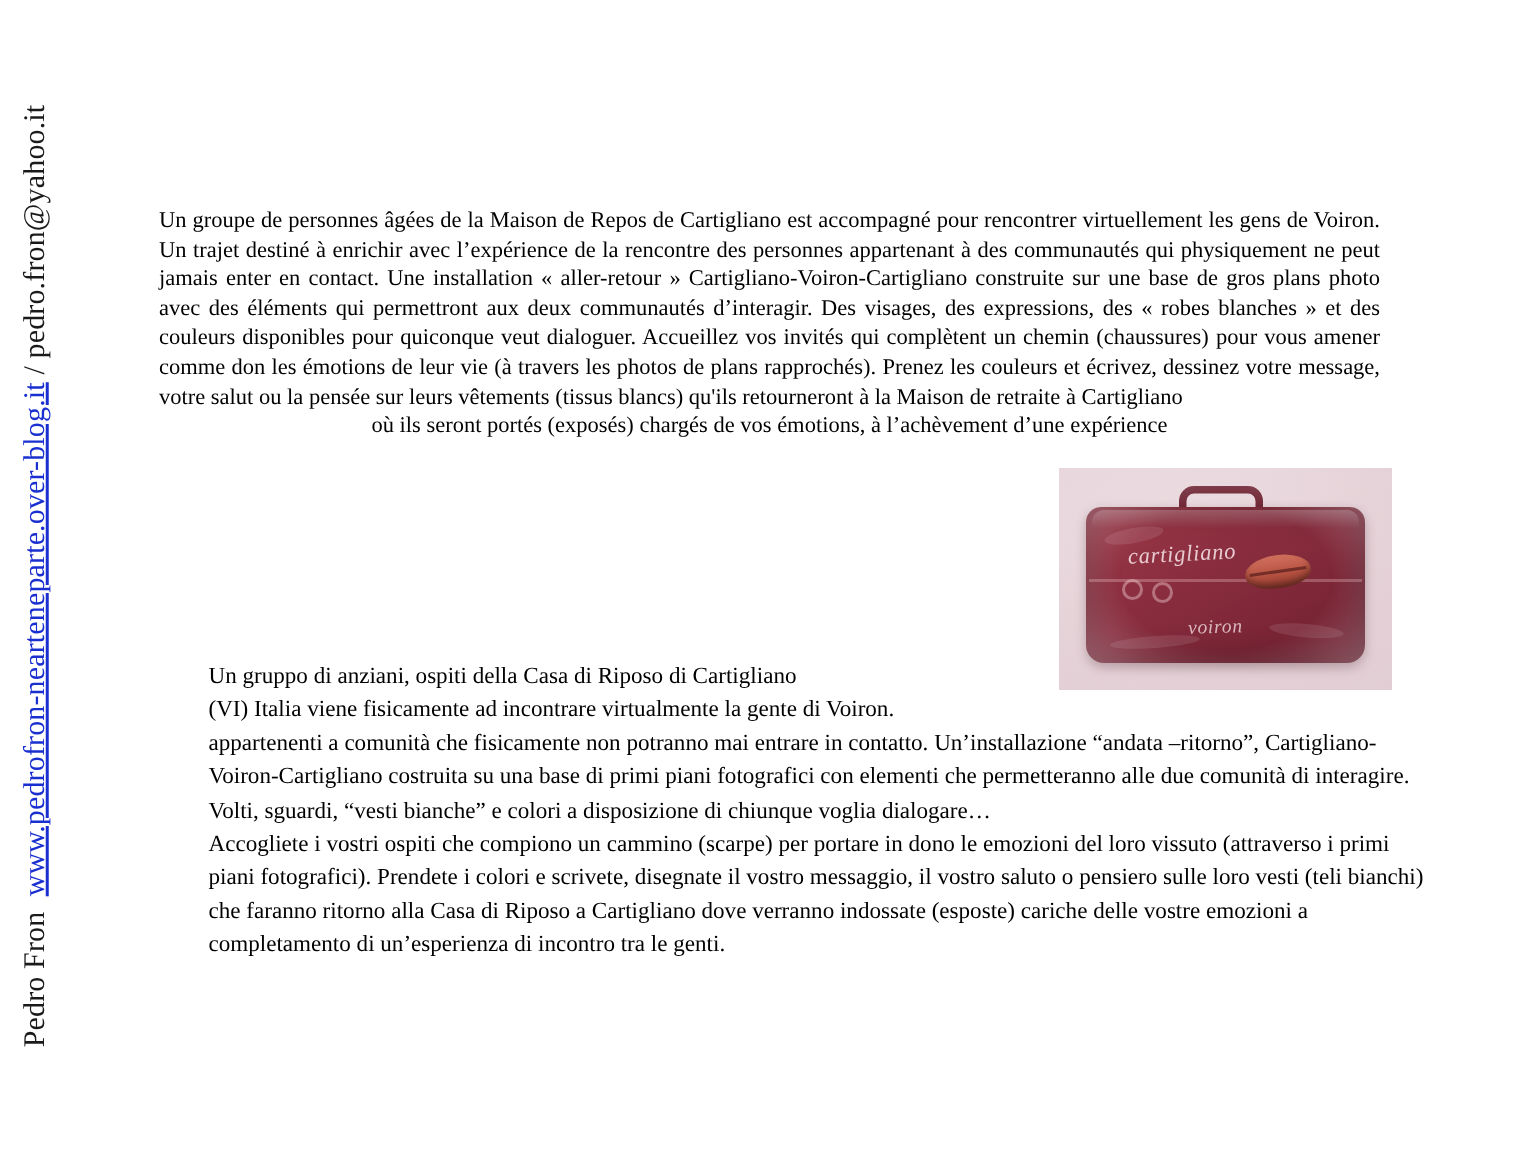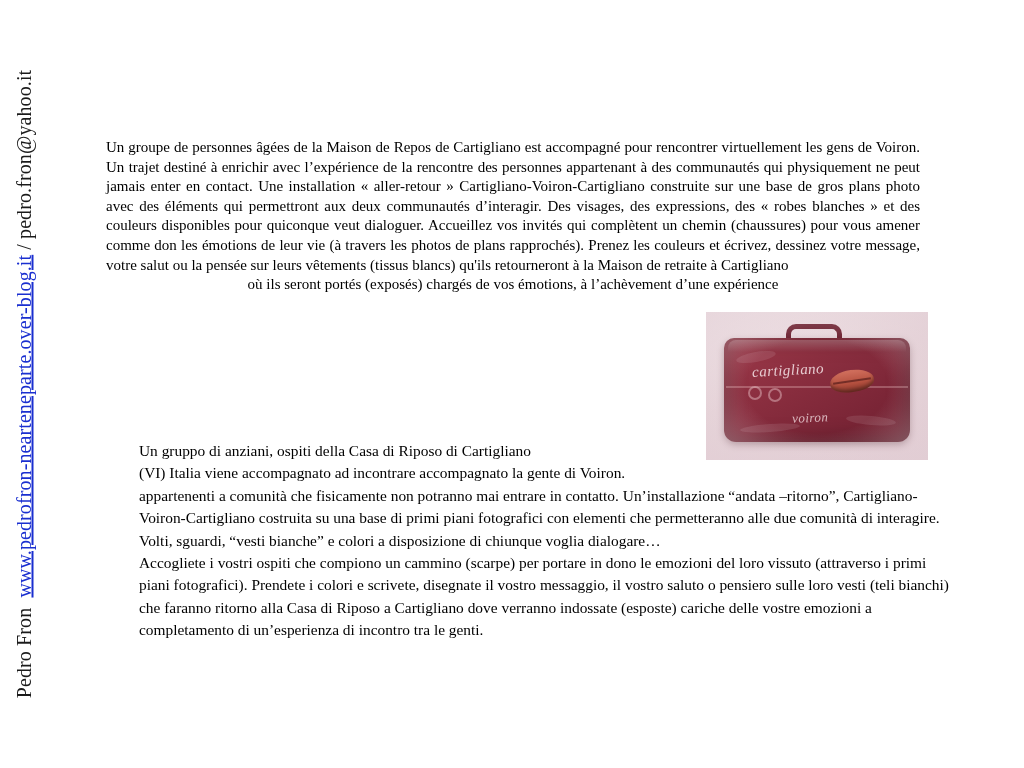--- a/index.html
+++ b/index.html
@@ -220,21 +220,21 @@
 <div class="panel" id="panel-top"></div>
 <div class="panel" id="panel-bottom"></div>
 
 <div class="body-text" id="text-fr">
   <p>Un groupe de personnes  âgées de la Maison de Repos de Cartigliano est accompagné pour rencontrer virtuellement les gens de Voiron. Un trajet destiné à enrichir avec l’expérience de la rencontre des personnes appartenant à des communautés qui physiquement ne peut jamais enter en contact. Une installation « aller-retour » Cartigliano-Voiron-Cartigliano construite sur une base de gros plans photo avec des éléments qui permettront aux deux communautés d’interagir. Des visages, des expressions, des « robes blanches » et des couleurs disponibles pour quiconque veut dialoguer. Accueillez vos invités qui complètent un chemin (chaussures) pour vous amener comme don les émotions de leur vie (à travers les photos de plans rapprochés). Prenez les couleurs et écrivez, dessinez votre message, votre salut ou la pensée sur leurs vêtements (tissus blancs) qu'ils retourneront à la Maison de retraite à Cartigliano</p>
   <p class="lastlines">où ils seront portés (exposés) chargés de vos émotions, à l’achèvement d’une expérience</p>
 </div>
 
 <div class="body-text" id="text-it">
   <p>Un gruppo di anziani, ospiti della Casa di Riposo di Cartigliano</p>
-  <p>(VI) Italia viene accompagnato ad incontrare accompagnato la gente di Voiron.</p>
+  <p>(VI) Italia viene fisicamente ad incontrare virtualmente la gente di Voiron.</p>
   <p>appartenenti a comunità che fisicamente non potranno mai entrare in contatto. Un’installazione “andata –ritorno”, Cartigliano-Voiron-Cartigliano  costruita su una base di primi piani fotografici con elementi che permetteranno alle due comunità di interagire. Volti, sguardi, “vesti bianche” e colori a disposizione di chiunque voglia dialogare…</p>
   <p>Accogliete i vostri ospiti che compiono un cammino (scarpe) per portare in dono le emozioni del loro vissuto (attraverso i primi piani fotografici). Prendete i colori e scrivete, disegnate il vostro messaggio, il vostro saluto o pensiero sulle loro vesti (teli bianchi) che faranno ritorno alla Casa di Riposo a Cartigliano dove verranno  indossate (esposte) cariche delle vostre emozioni a completamento di un’esperienza di incontro tra le genti.</p>
 </div>
 
 <div id="suitcase-photo">
   <div class="handle"></div>
   <div class="case-body"></div>
   <div class="case-top-edge"></div>
   <div class="seam"></div>
   <div class="scuff s1"></div>

